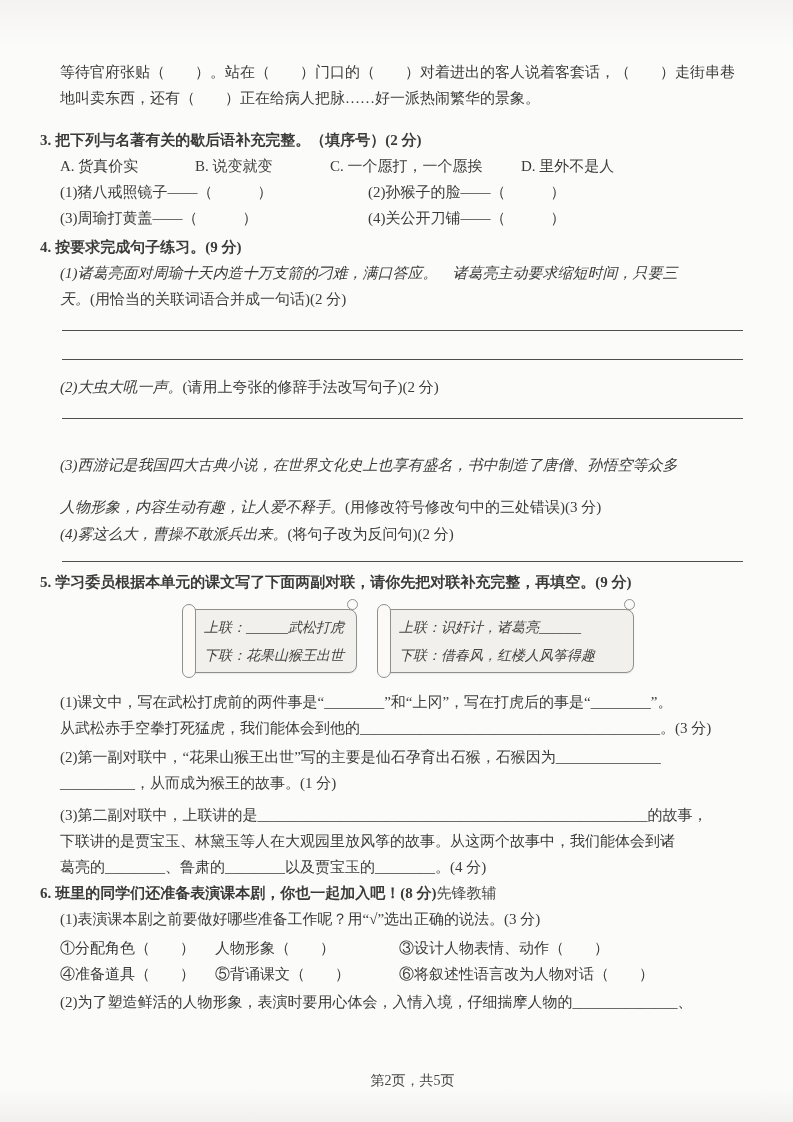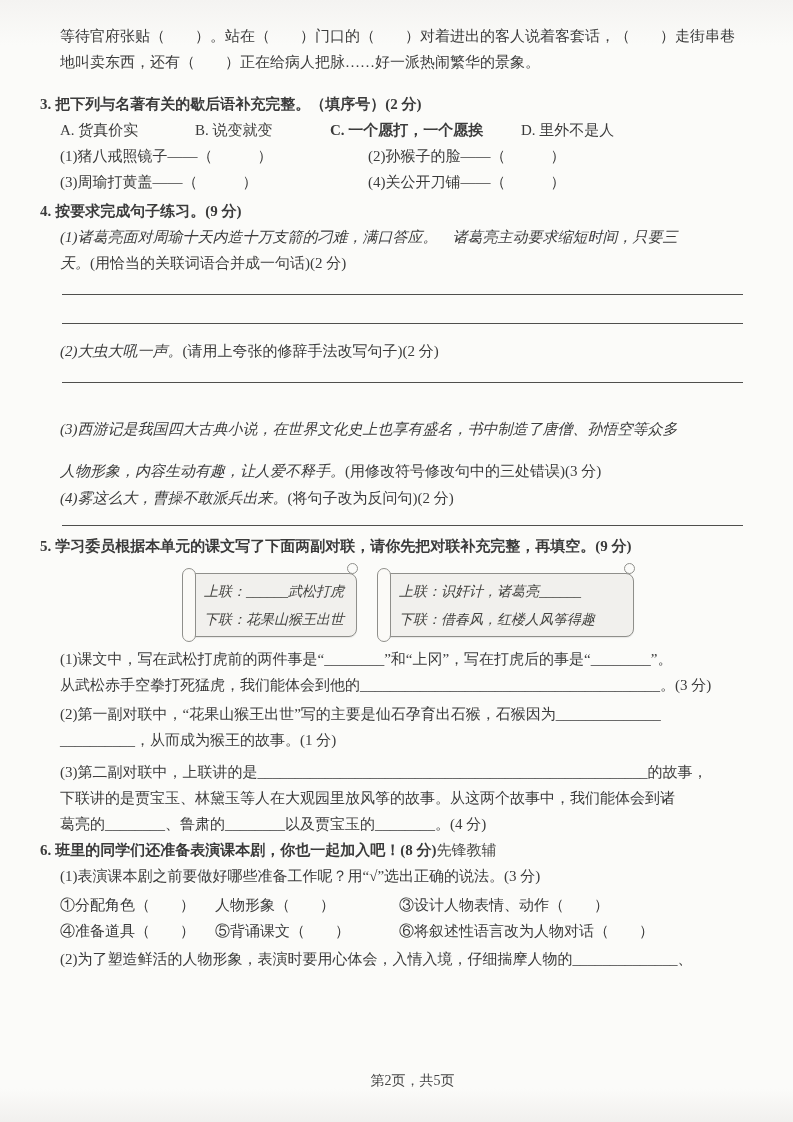--- a/index.html
+++ b/index.html
@@ -3,34 +3,34 @@
 <meta charset="utf-8">
 <style>
   * { margin:0; padding:0; box-sizing:border-box; }
   html,body { width:793px; }
   body { background:#e8e8e6; font-family:"Liberation Serif","DejaVu Serif",serif; }
   .page {
     position:relative; width:793px; height:1122px; margin:0 auto;
     background:linear-gradient(180deg,#f4f3f1 0%, #fbfbf9 4%, #fbfbf9 97%, #f1f0ee 100%);
     color:#3b3b3b; overflow:hidden;
   }
-  .content { position:absolute; left:40px; top:23px; width:703px; }
+  .content { position:absolute; left:40px; top:59px; width:703px; }
   .line { font-size:15px; line-height:26px; white-space:nowrap; }
   .indent { padding-left:20px; }
   .num { font-weight:bold; padding-right:4px; }
   .qtitle { font-weight:bold; }
   .kaiti { font-style:italic; }
   .light { font-weight:normal; color:#4a4a48; }
   .ansline { height:0; border-bottom:1.2px solid #4f4f4d; margin-left:22px; }
   .mt4{margin-top:16px}.mt3{margin-top:3px}.mt18{margin-top:18px}.mt28{margin-top:28px}
   .mt10{margin-top:14px}.mt33{margin-top:33px}.mt34{margin-top:16px}.mt1{margin-top:1px}
-  .mt14{margin-top:14px}.mt7{margin-top:7px}.mt9{margin-top:2px}.mt6{margin-top:6px}
+  .mt14{margin-top:14px}.mt7{margin-top:7px}.mt9{margin-top:9px}.mt6{margin-top:6px}
   .mt2{margin-top:2px}
   .col { display:inline-block; }
-  .optA,.optB { width:135px; } .optC { width:191px;font-weight:bold; }
+  .optA,.optB { width:135px; } .optC { width:191px; }
   .half { width:308px; }
   .prep1 { width:155px; } .prep2 { width:184px; }
   
   .scroll-row { margin-top:7px; height:78px; padding-left:142px; display:flex; gap:20px; align-items:center; }
   .scroll { position:relative; height:74px; }
   .scroll-1 { width:175px;padding-left:11px; } .scroll-2 { width:257px; }
   .scroll-body {
     position:absolute; left:9px; right:0; top:5px; bottom:5px;
     background:#f1f0ed; border:1px solid #8f8f8b; border-radius:3px 8px 8px 3px;
     padding:4px 6px 0 12px; box-shadow:0 1px 1px rgba(0,0,0,0.08);

